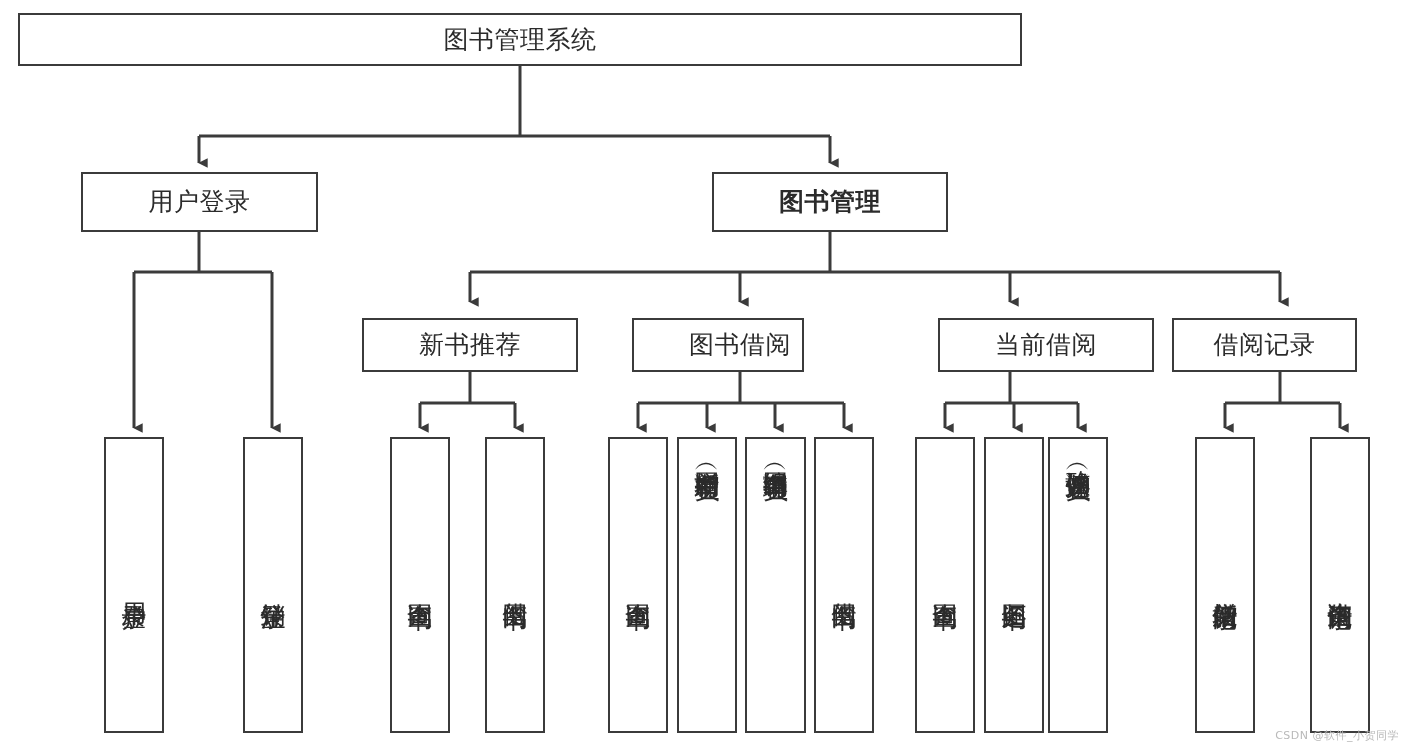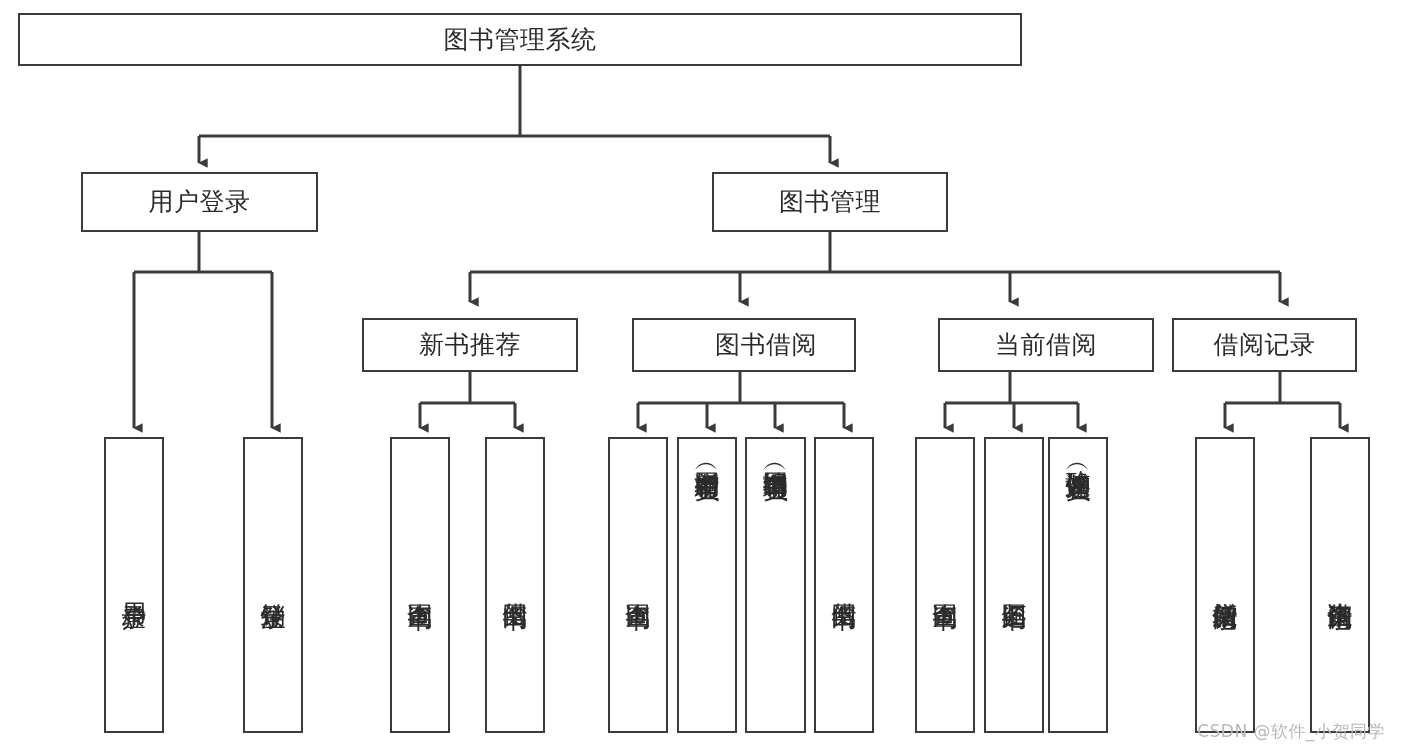--- a/index.html
+++ b/index.html
@@ -68,23 +68,23 @@
   .node.vert.center .label {
     margin-top: auto;
     margin-bottom: auto;
   }
   .node.vert.center {
     align-items: center;
     padding-top: 0;
   }
   #watermark {
     position: absolute;
-    right: 20px;
+    right: 6px;
     bottom: 4px;
-    font-size: 17px;
+    font-size: 11px;
     color: #b9b9b9;
     letter-spacing: 0.5px;
     white-space: nowrap;
     font-family: "DejaVu Sans", "Liberation Sans", sans-serif;
     margin-top: 28px;
   }
 </style>
 </head>
 <body>
 
@@ -144,28 +144,28 @@
     </g>
   </svg>
 
   <div class="node root horiz" style="left:18px; top:13px; width:1004px; height:53px;">
     <span class="label">图书管理系统</span>
   </div>
 
   <div class="node horiz" style="left:81px; top:172px; width:237px; height:60px;">
     <span class="label">用户登录</span>
   </div>
-  <div class="node horiz" style="left:712px; top:172px; width:236px; height:60px;">
+  <div class="node horiz" style="left:712px; top:172px; width:236px; height:60px;font-weight:bold;">
     <span class="label">图书管理</span>
   </div>
 
   <div class="node horiz" style="left:362px; top:318px; width:216px; height:54px;">
     <span class="label">新书推荐</span>
   </div>
-  <div class="node horiz" style="left:632px; top:318px; width:224px; height:54px;padding-left:44px;">
+  <div class="node horiz" style="left:632px; top:318px; width:172px; height:54px;padding-left:44px;">
     <span class="label">图书借阅</span>
   </div>
   <div class="node horiz" style="left:902px; top:318px; width:216px; height:54px;margin-left:36px;">
     <span class="label">当前借阅</span>
   </div>
   <div class="node horiz" style="left:1172px; top:318px; width:185px; height:54px;">
     <span class="label">借阅记录</span>
   </div>
 
   <div class="node vert center" style="left:104px; top:437px; width:60px; height:296px;">

